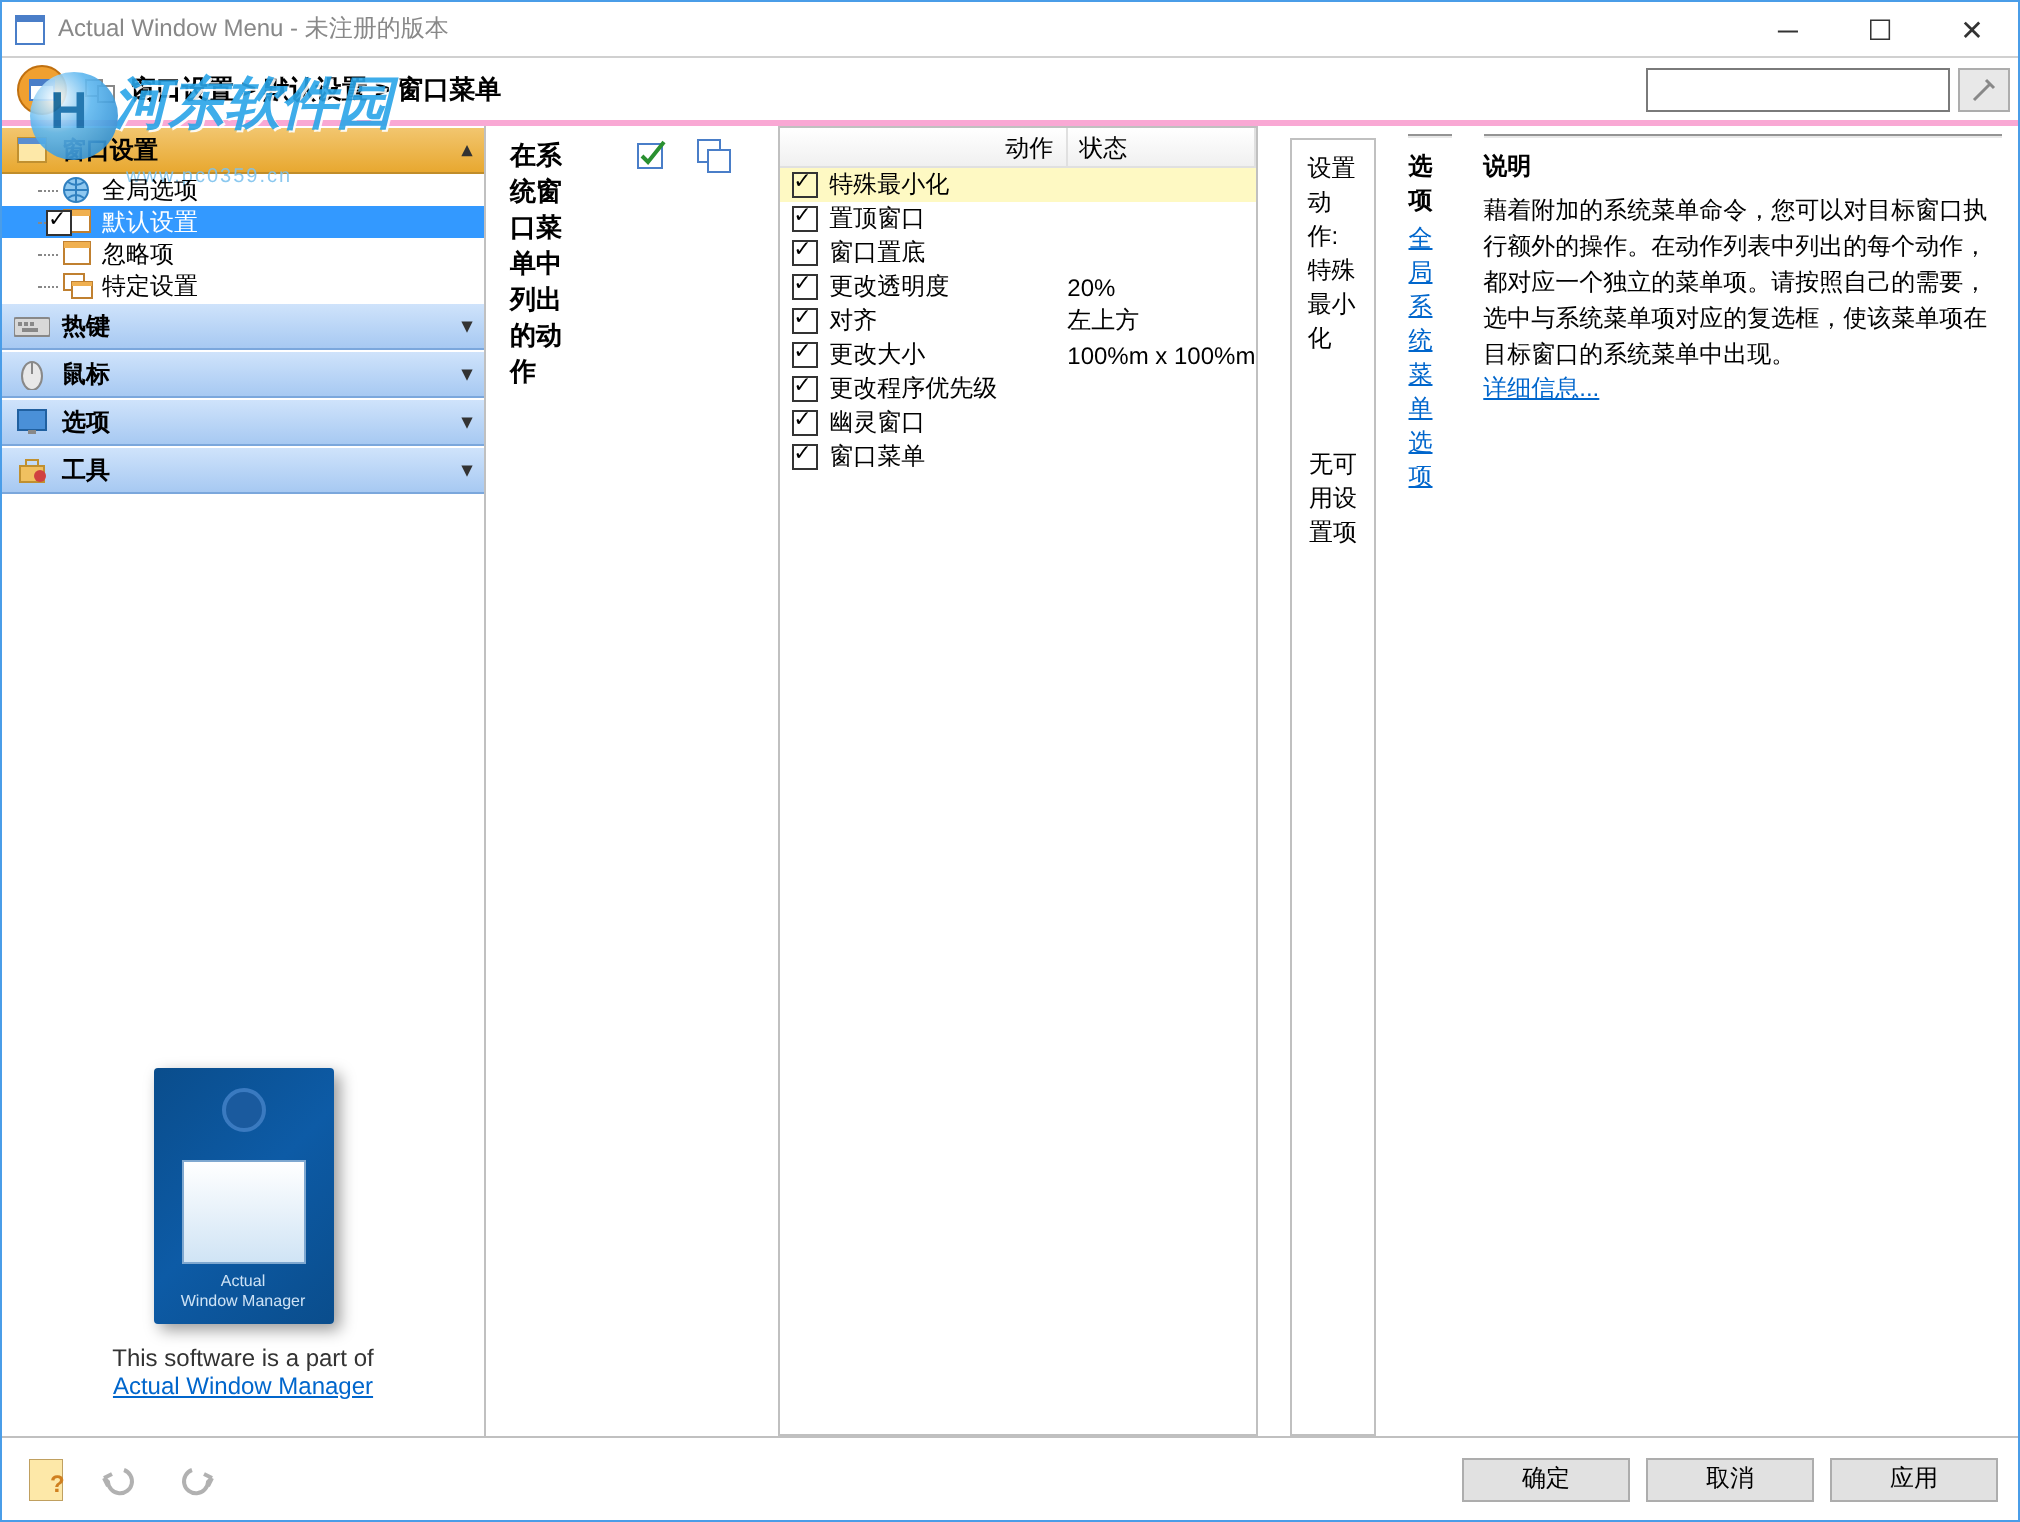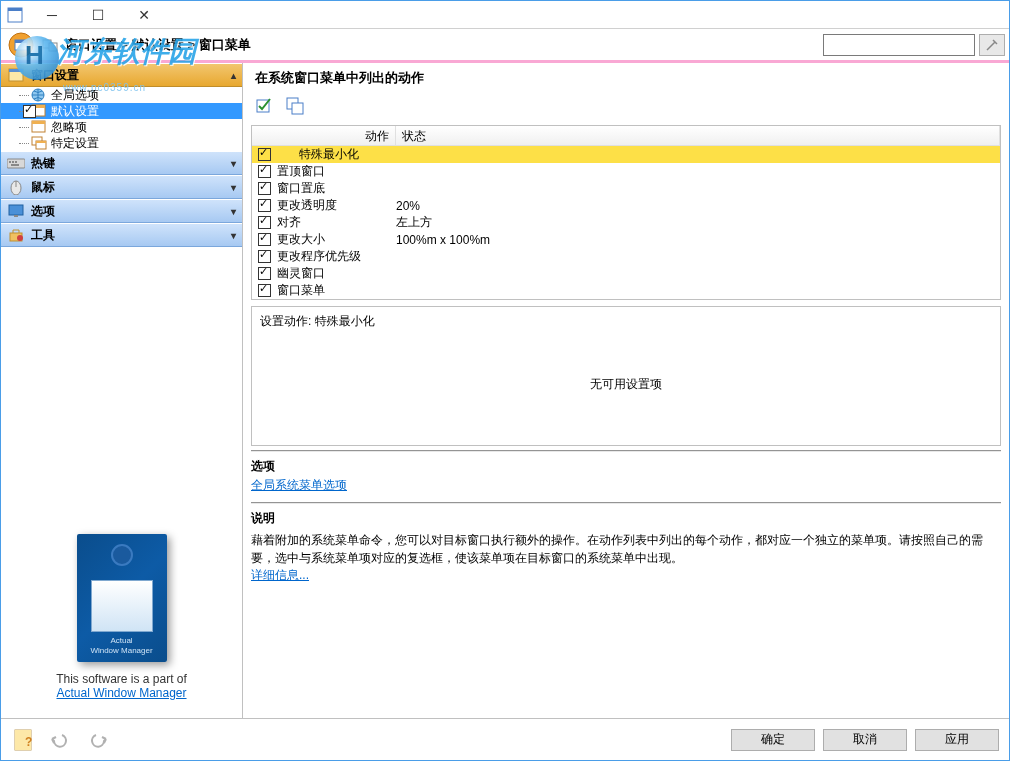--- a/index.html
+++ b/index.html
@@ -31,30 +31,30 @@
 .tree-item::before { content:''; position:absolute; left:18px; top:50%; width:10px; height:0; border-top:1px dotted #888;}
 .tree-item .cbx { position:absolute; left:22px; width:13px; height:13px; border:1px solid #333; background:#fff; }
 .tree-item.selected .cbx::after,.tree-item .cbx.checked::after{content:'✓'; position:absolute; top:-3px; left:0; font-size:11px; color:#000;}
 .promo { padding: 10px 0 18px; text-align: center; }
 .promo-box { width: 90px; height: 128px; margin: 0 auto 10px; background: linear-gradient(135deg,#0a4d8c 0%, #0d5ba6 50%, #0a4d8c 100%); border-radius:2px; box-shadow: 3px 3px 8px rgba(0,0,0,0.4); position:relative; }
 .promo-box::before{content:''; position:absolute; left:14px; top:46px; width:60px; height:50px; background:linear-gradient(#fff,#d0e4f5); border:1px solid #7fa8d0;}
 .promo-box::after{content:'Actual\A Window Manager'; white-space:pre; position:absolute; bottom:6px; left:0; right:0; text-align:center; color:#cde2f5; font-size:8px; line-height:10px;}
 .promo-logo{position:absolute; top:10px; left:50%; transform:translateX(-50%); width:22px; height:22px; border-radius:50%; background:#1a5a9e; border:2px solid #3a7ac0;}
 .promo-text { color:#333; font-size:12px; }
 .promo-link { color:#0066cc; text-decoration: underline; font-size:12px; }
-.main { flex: 1; display: flex; flex-direction: column; min-width: 0; }
+.main { flex: 1; display: flex; flex-direction: row; min-width: 0; }
 .main-title { padding: 6px 12px 4px; font-weight: bold; font-size: 13px; }
 .main-toolbar { padding: 4px 12px 8px; display:flex; gap:8px; }
 .tb-btn { width:22px; height:22px; display:flex; align-items:center; justify-content:center;}
 .action-table { margin: 0 8px; border: 1px solid #c0c0c0; flex: 0 0 auto; }
 .action-table-head { height: 20px; display:flex; background:#fff; }
 .ath-col { border-right:1px solid #e0e0e0; border-bottom:1px solid #e0e0e0; padding:2px 6px; background:linear-gradient(#fff,#f0f0f0);}
 .ath-col.c1{width:144px;text-align:right;} .ath-col.c2{flex:1;}
 .action-row { height:17px; display:flex; align-items:center; padding-left:6px; }
-.action-row.sel{ background:#fde047;gap:22px;}
+.action-row.sel{ background:#fef9c3;}
 .ar-cb{width:13px; height:13px; border:1px solid #333; margin-right:6px; position:relative; flex-shrink:0;}
 .ar-cb::after{content:'✓'; position:absolute; top:-3px; left:0; font-size:11px; color:#000;}
 .ar-label{width:119px;} .ar-state{flex:1;}
 .settings-pane { margin:6px 8px 0; border:1px solid #c0c0c0; padding:6px 8px; }
 .settings-msg{ text-align:center; padding:46px 0; }
 .section { margin:4px 8px 0; border-top:2px groove #e8e8e8; padding:4px 0;}
 .section-title{font-weight:bold; padding:2px 0;}
 .section .link{color:#0066cc; text-decoration:underline;}
 .section-desc{ line-height:18px; padding-top:2px;}
 .buttonbar { height: 42px; border-top: 1px solid #c0c0c0; display: flex; align-items: center; padding: 0 10px; gap:8px;}
@@ -69,20 +69,21 @@
 </style>
 </head>
 <body>
 
 <div class="window">
   <div class="titlebar">
     <svg class="titlebar-icon" viewBox="0 0 16 16">
         <rect x="1" y="1" width="14" height="14" fill="#fff" stroke="#4a7ec8"></rect>
         <rect x="1" y="1" width="14" height="3" fill="#4a7ec8"></rect>
       </svg>
+    <span class="titlebar-text">Actual Window Menu - 未注册的版本</span>
     <div class="titlebar-controls">
       <div class="titlebar-btn">─</div>
       <div class="titlebar-btn">☐</div>
       <div class="titlebar-btn close">✕</div>
     </div>
   </div>
 
   <div class="header">
     <div class="header-icon">
       <svg width="32" height="28" viewBox="0 0 32 28">

